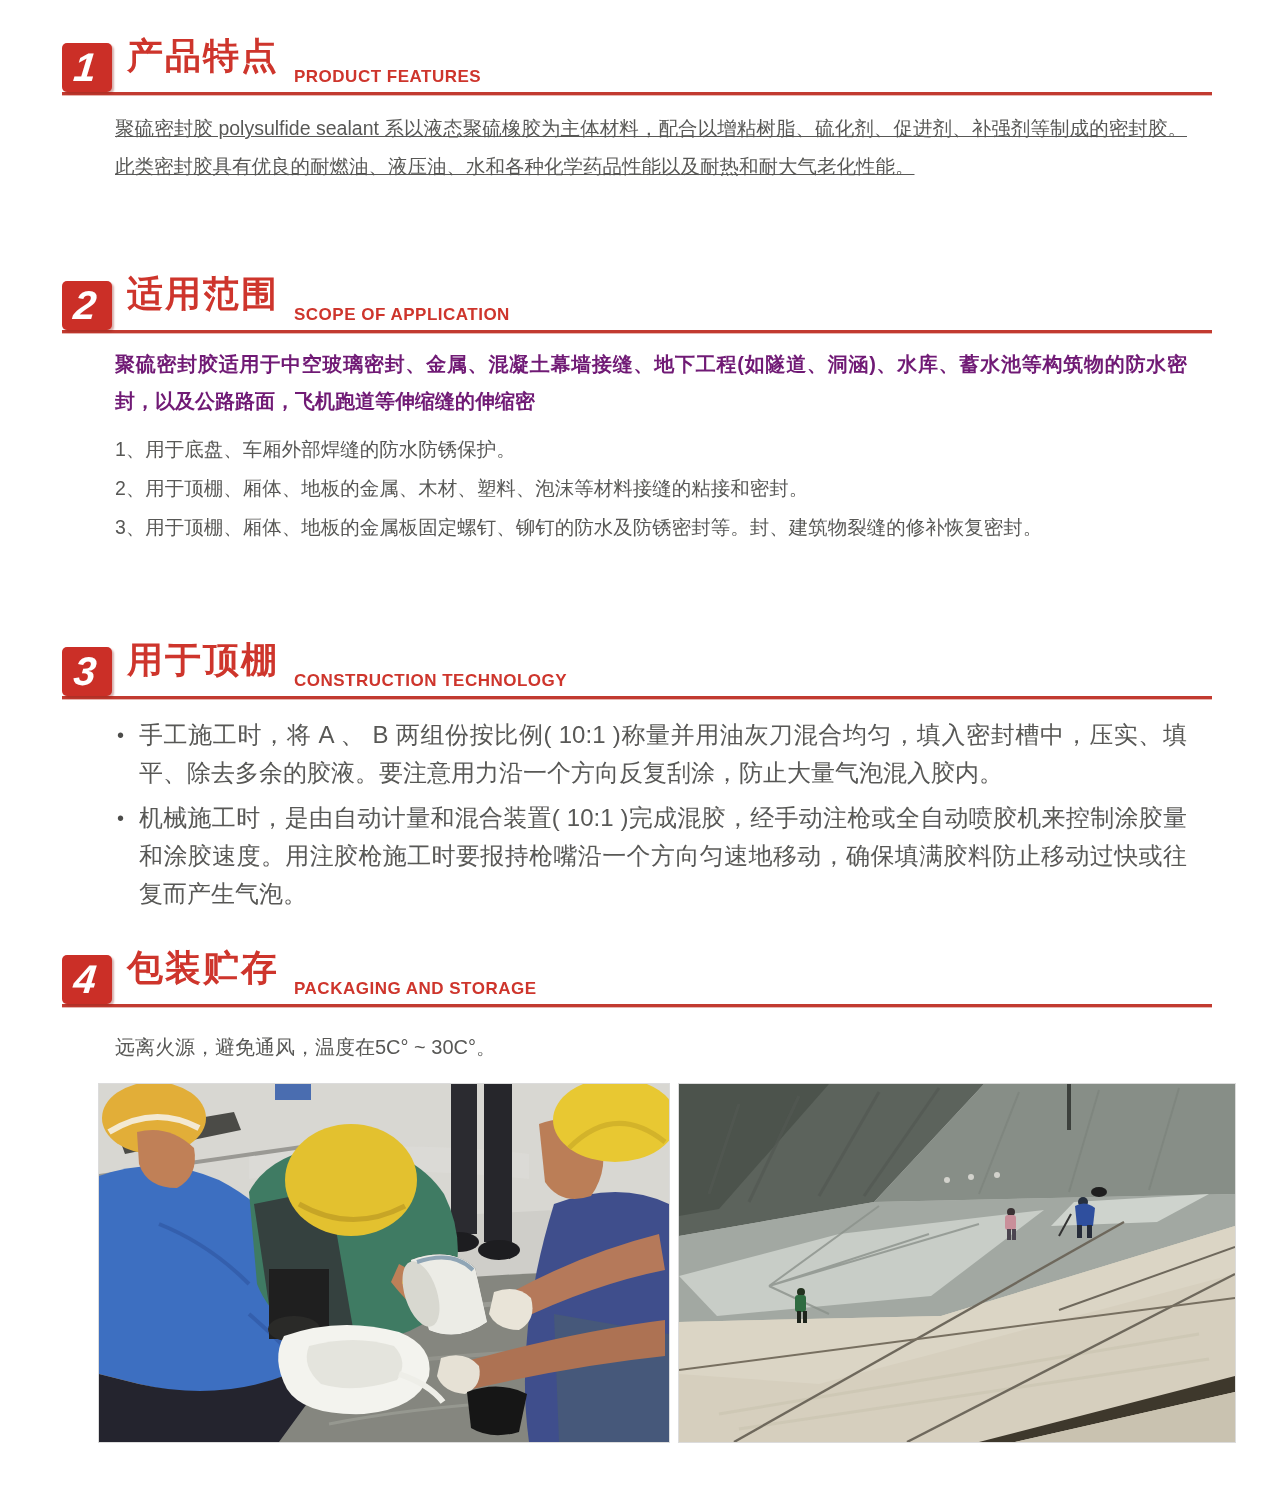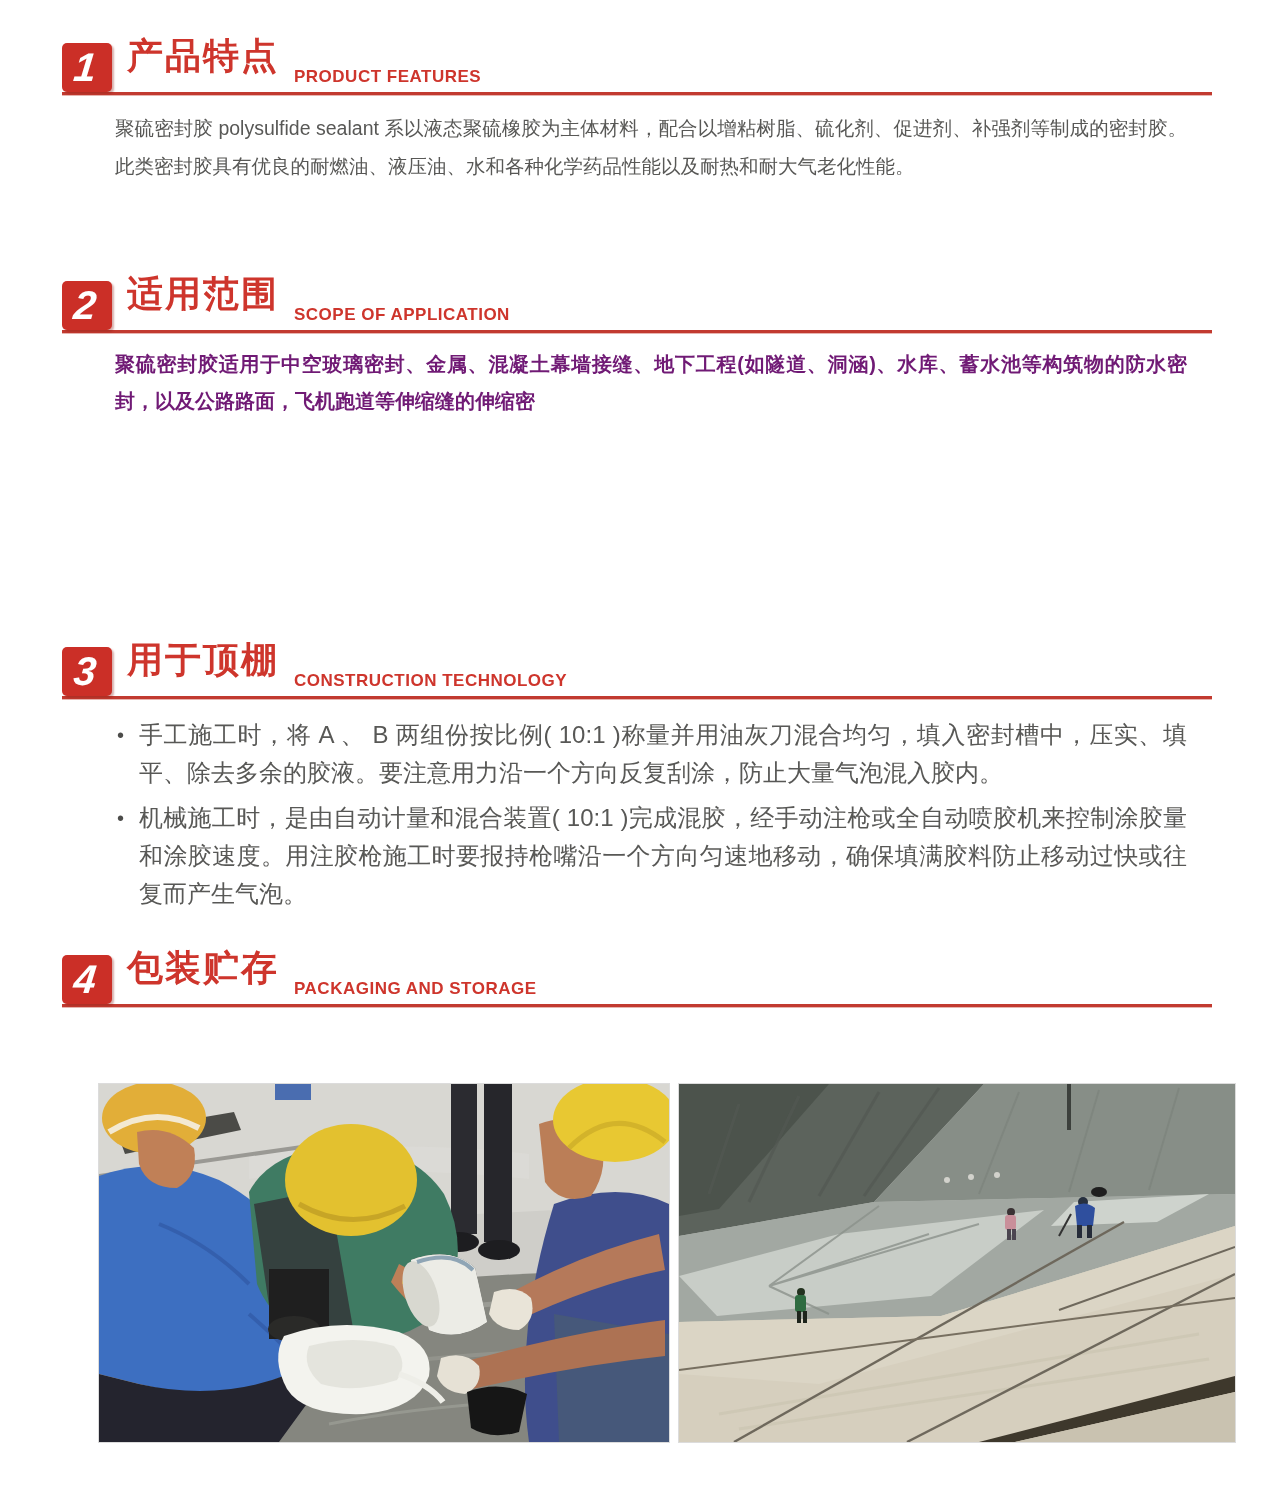--- a/index.html
+++ b/index.html
@@ -14,21 +14,21 @@
   #sec4 { top:950px; }
 
   .sec-head { display:flex; align-items:flex-end; gap:15px; border-bottom:3px solid #c23a30; padding-bottom:0; box-shadow:0 1px 0 #e8b5b0; }
   .badge { width:50px; height:49px; background:#cb2f27; border-radius:5px 5px 5px 5px; color:#ffffff;
            display:flex; align-items:center; justify-content:center; font-size:40px; font-weight:bold;
            font-style:italic; box-shadow:2px 2px 2px rgba(140,30,20,0.35); flex:0 0 auto; }
   .badge span { transform:skewX(-6deg); padding-right:3px; }
   .zh-title { margin:0; font-size:36px; line-height:1; font-weight:bold; color:#ce352c; letter-spacing:2px; padding-bottom:18px; }
   .en-title { font-size:17px; font-weight:bold; color:#ce352c; letter-spacing:0.5px; padding-bottom:5px; white-space:nowrap; }
 
-  .body-par { margin:14px 0 0 53px; width:1072px; font-size:19.5px; line-height:38px; color:#585856; text-align:justify; }
+  .body-par { margin:14px 0 0 53px; width:1072px; font-size:19.5px; line-height:38px; color:#585856; text-align:justify;text-decoration:underline; }
   .lead-par { margin:13px 0 0 53px; width:1072px; font-size:20px; line-height:37px; color:#701a75; font-weight:bold; text-align:justify; }
 
   .num-list { margin:16px 0 0 53px; padding:0; list-style:none; }
   .num-list li { font-size:19.5px; line-height:27px; color:#585856; margin-bottom:12px; }
 
   .dot-list { margin:17px 0 0 53px; padding:0; list-style:none; width:1072px; }
   .dot-list li { position:relative; font-size:24px; line-height:38px; color:#585856; padding-left:24px; margin-bottom:7px; text-align:justify; }
   .dot-list li::before { content:"•"; position:absolute; left:2px; top:0; color:#4c4c4a; font-size:20px; }
 
   .note-par { margin:26px 0 0 53px; font-size:20px; line-height:28px; color:#585856; }
@@ -55,20 +55,25 @@
 
   <section class="sec" id="sec2">
     <header class="sec-head">
       <div class="badge">
           <span>2</span>
         </div>
       <h2 class="zh-title">适用范围</h2>
       <span class="en-title">SCOPE OF APPLICATION</span>
     </header>
     <p class="lead-par">聚硫密封胶适用于中空玻璃密封、金属、混凝土幕墙接缝、地下工程(如隧道、洞涵)、水库、蓄水池等构筑物的防水密封，以及公路路面，飞机跑道等伸缩缝的伸缩密</p>
+    <ul class="num-list">
+      <li>1、用于底盘、车厢外部焊缝的防水防锈保护。</li>
+      <li>2、用于顶棚、厢体、地板的金属、木材、塑料、泡沫等材料接缝的粘接和密封。</li>
+      <li>3、用于顶棚、厢体、地板的金属板固定螺钉、铆钉的防水及防锈密封等。封、建筑物裂缝的修补恢复密封。</li>
+    </ul>
   </section>
 
   <section class="sec" id="sec3">
     <header class="sec-head">
       <div class="badge">
           <span>3</span>
         </div>
       <h2 class="zh-title">用于顶棚</h2>
       <span class="en-title">CONSTRUCTION TECHNOLOGY</span>
     </header>
@@ -79,20 +84,21 @@
   </section>
 
   <section class="sec" id="sec4">
     <header class="sec-head">
       <div class="badge">
           <span>4</span>
         </div>
       <h2 class="zh-title">包装贮存</h2>
       <span class="en-title">PACKAGING AND STORAGE</span>
     </header>
+    <p class="note-par">远离火源，避免通风，温度在5C° ~ 30C°。</p>
   </section>
 
   <div class="photos">
 
     <figure class="photo">
       <svg width="570" height="358" viewBox="0 0 570 358">
 
         <rect x="0" y="0" width="570" height="358" fill="#c9c8c3"></rect>
         <rect x="0" y="0" width="570" height="150" fill="#d8d7d2"></rect>
         <path d="M0,150 L570,120 L570,200 L0,230 Z" fill="#cfcec9"></path>

